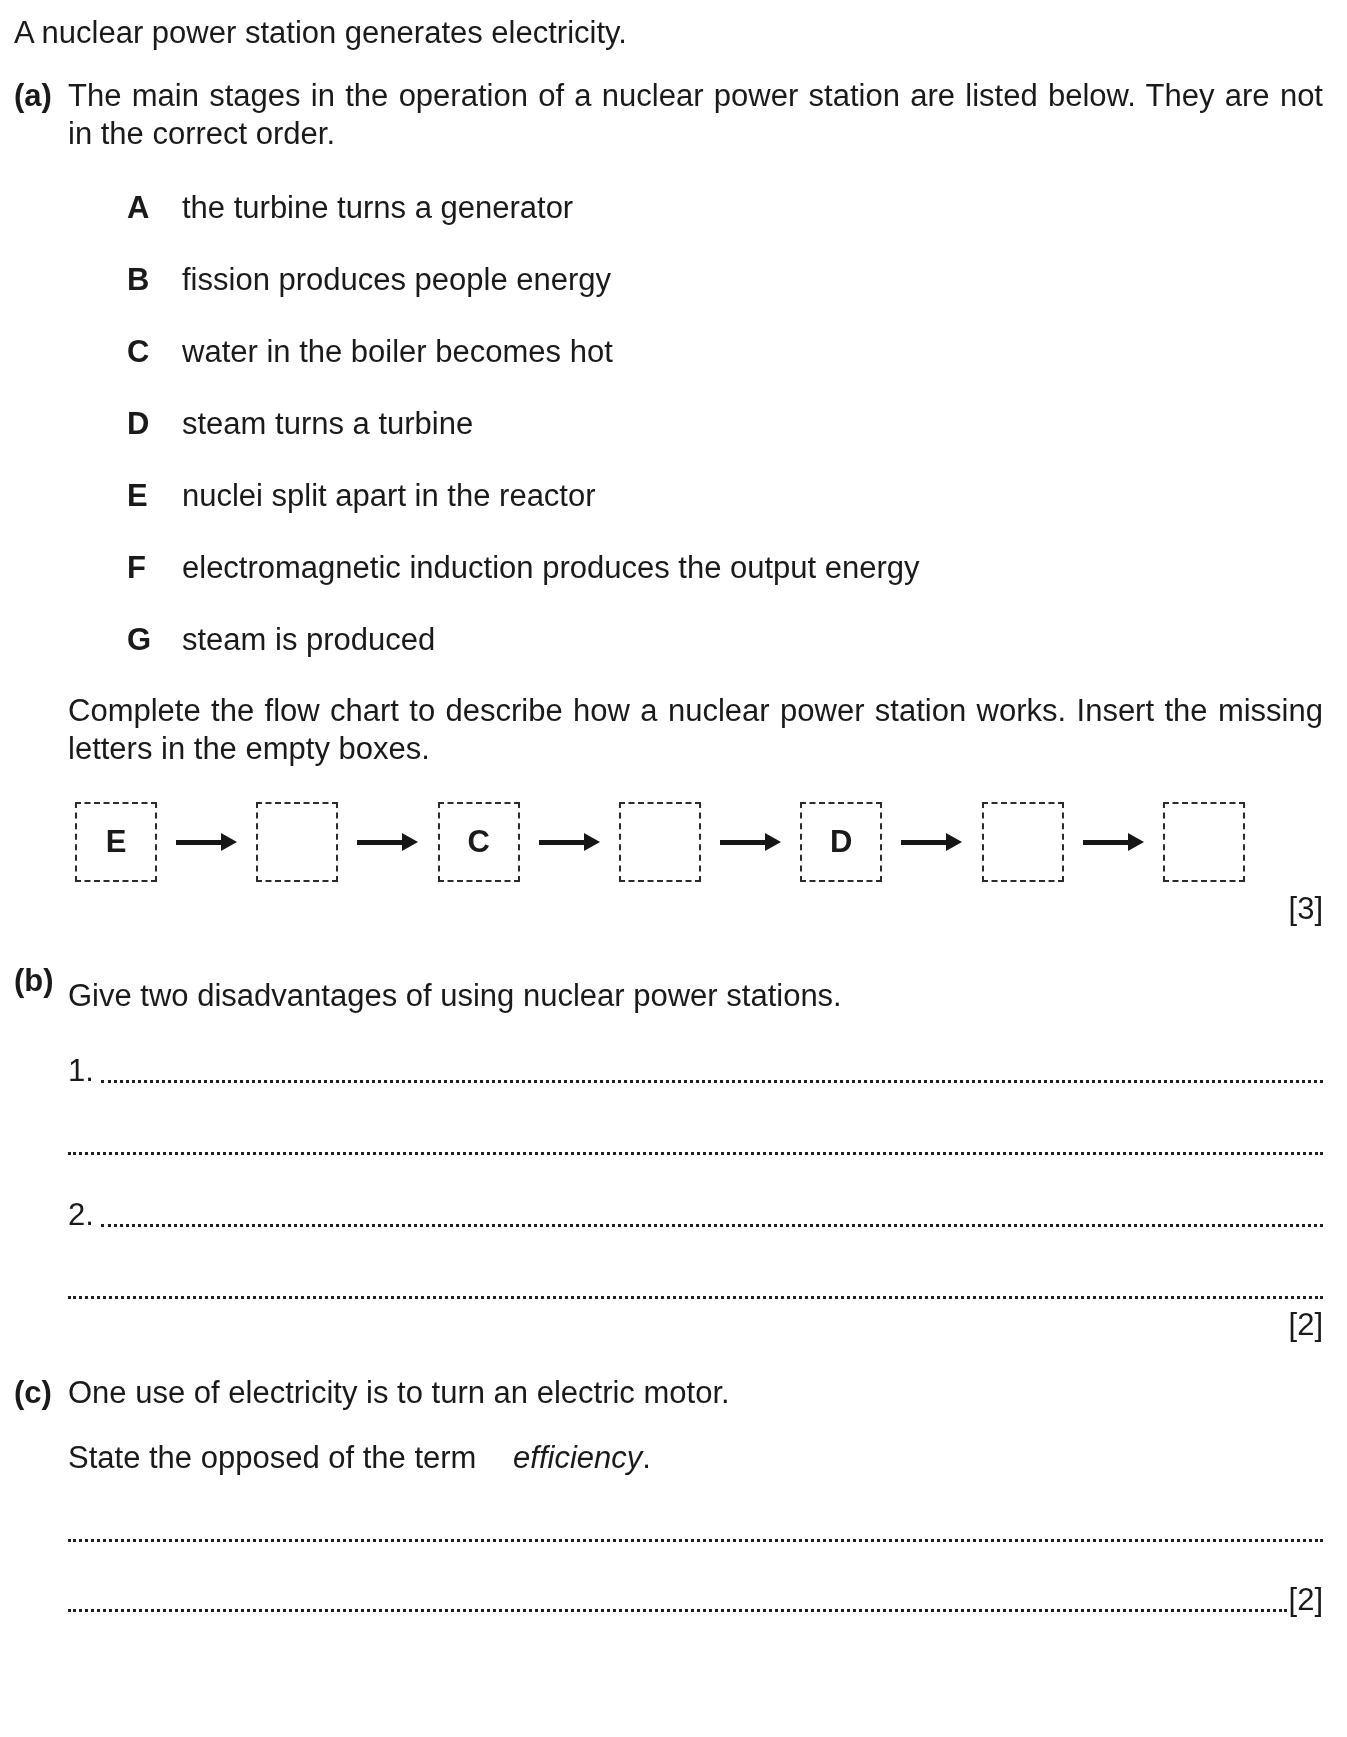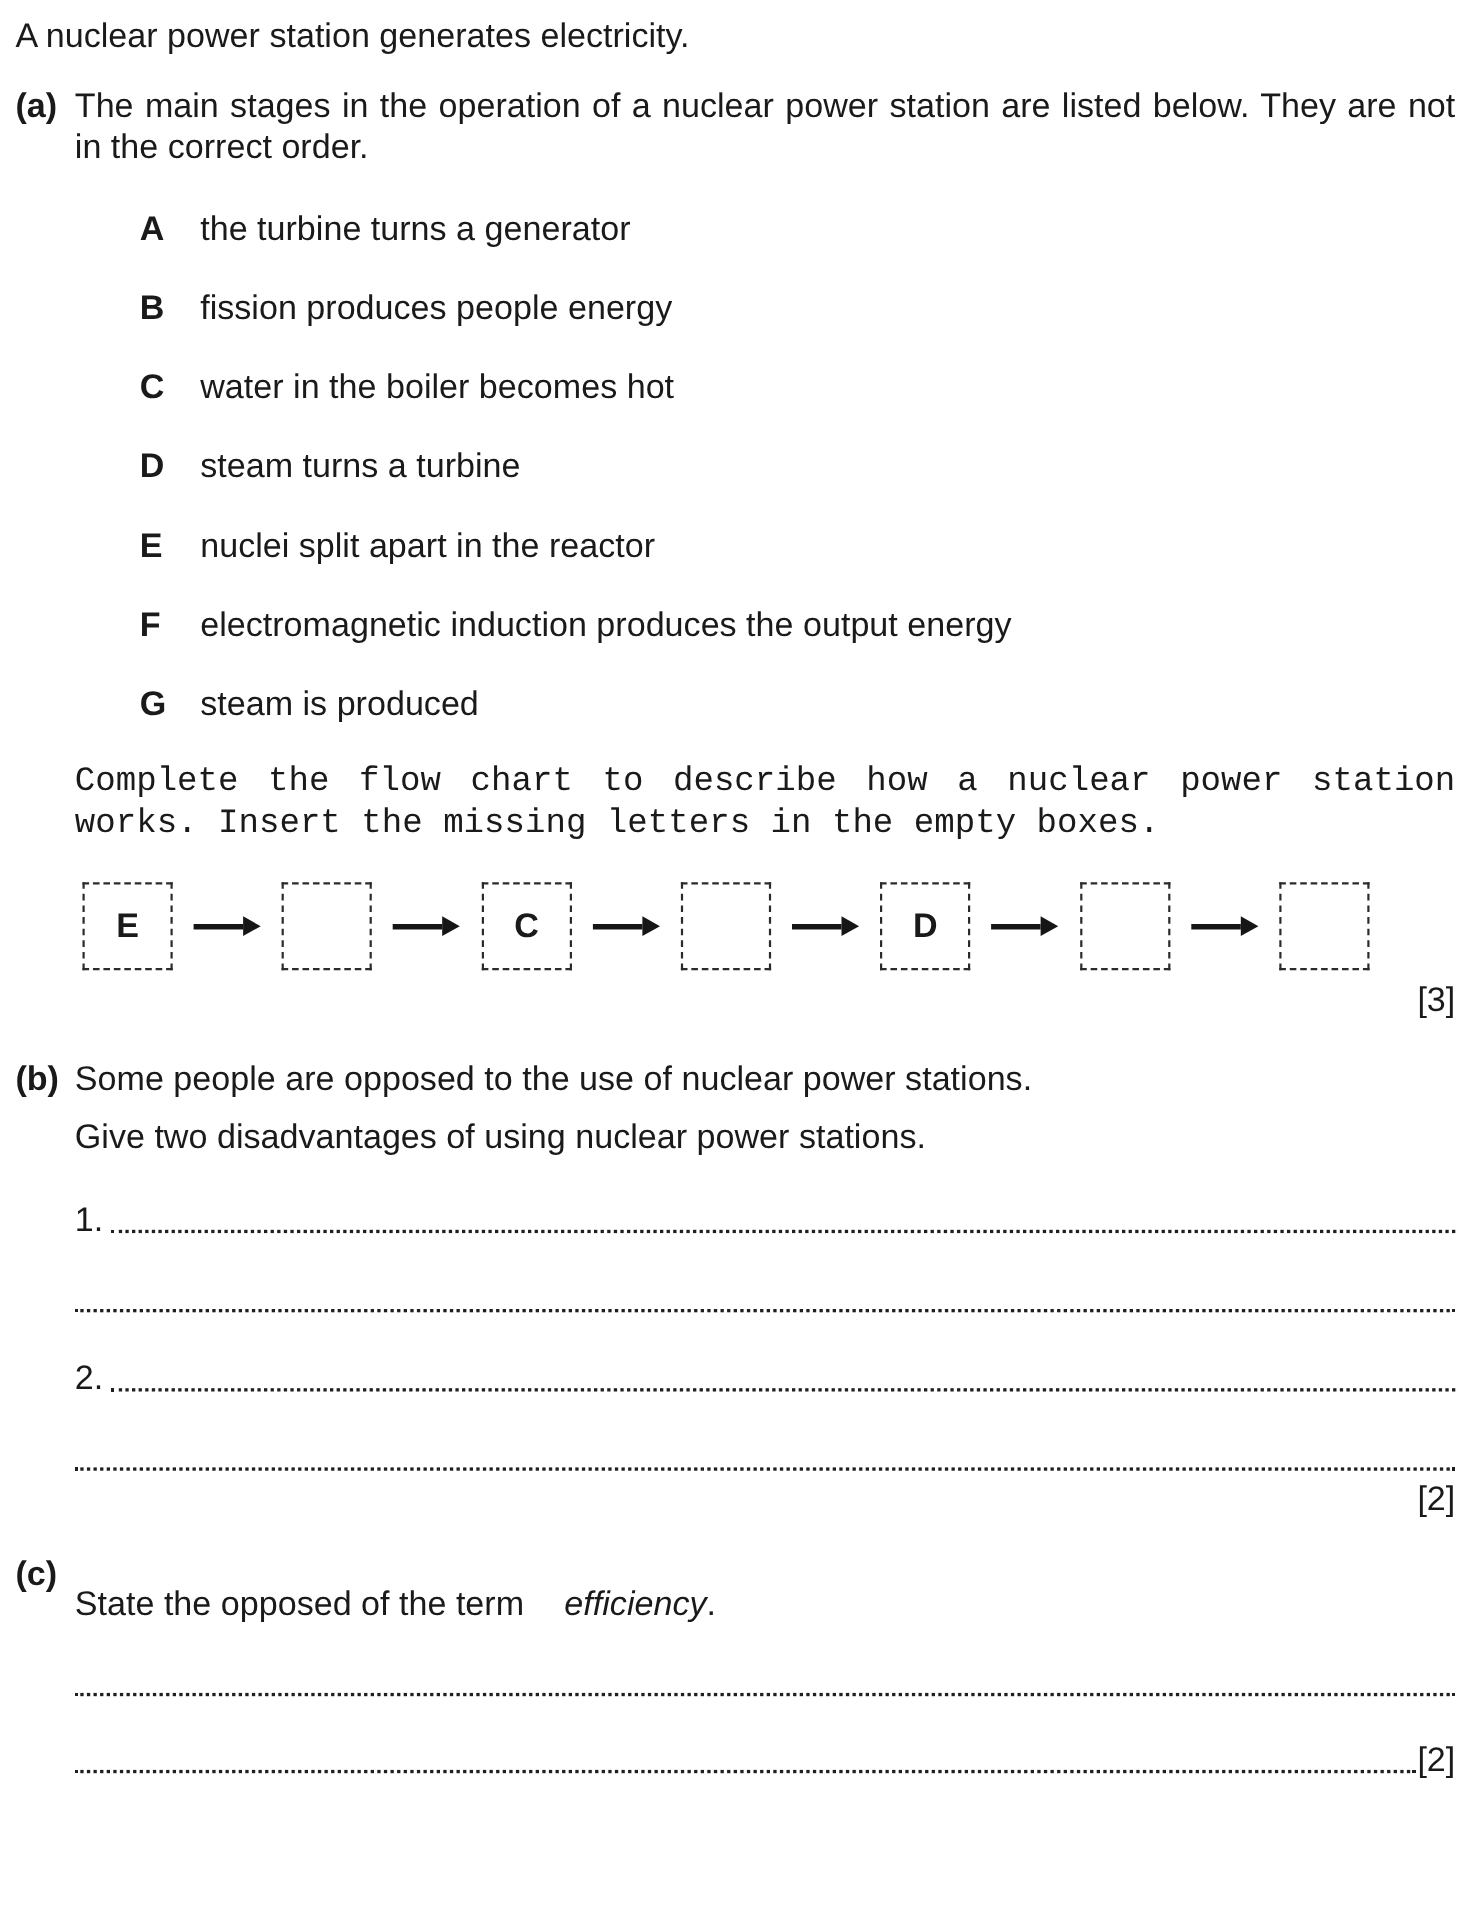--- a/index.html
+++ b/index.html
@@ -20,21 +20,21 @@
   .part { display: flex; }
   .part-label { flex: 0 0 54px; font-weight: bold; }
   .part-body { flex: 1 1 auto; min-width: 0; }
   .para { margin: 0; text-align: justify; }
   .part-a { margin-top: 25px; }
   .stage-list { margin-top: 36px; }
   .stage-item { display: flex; margin-bottom: 34px; height: 38px; }
   .stage-item:last-child { margin-bottom: 0; }
   .stage-letter { flex: 0 0 55px; font-weight: bold; margin-left: 59px; }
   .stage-text { flex: 1 1 auto; }
-  .flow-instruction { margin-top: 33px; font-family: Liberation Mono, monospace; }
+  .flow-instruction { margin-top: 33px; }
   .flow-row {
     margin: 34px 78px 0 7px;
     display: flex;
     align-items: center;
   }
   .flow-box {
     flex: 0 0 78px;
     height: 76px;
     border: 2px dashed #2b2b2b;
     text-align: center;
@@ -154,21 +154,20 @@
         <div class="flow-box"></div>
       </div>
 
       <p class="mark-row mark-a">[3]</p>
     </div>
   </div>
 
   <div class="part part-b">
     <div class="part-label">(b)</div>
     <div class="part-body">
-      <p class="para">Some people are opposed to the use of nuclear power stations.</p>
       <p class="para give-two"><span>Give </span><b>two</b><span> disadvantages of using nuclear power stations.</span></p>
 
       <div class="answers">
         <div class="answer-line">
           <span class="answer-num">1.</span>
           <span class="dots"></span>
         </div>
         <div class="answer-line">
           <span class="dots dots-full"></span>
         </div>
@@ -181,20 +180,21 @@
         </div>
       </div>
 
       <p class="mark-row">[2]</p>
     </div>
   </div>
 
   <div class="part part-c">
     <div class="part-label">(c)</div>
     <div class="part-body">
+      <p class="c-line">One use of electricity is to turn an electric motor.</p>
       <p class="para state-prompt"><span>State the opposed of the term </span><span class="italic">efficiency</span><span>.</span></p>
 
       <div class="c-answers">
         <div class="answer-line">
           <span class="dots dots-full"></span>
         </div>
         <div class="answer-line">
           <span class="dots dots-full"></span>
           <span class="answer-mark">[2]</span>
         </div>

